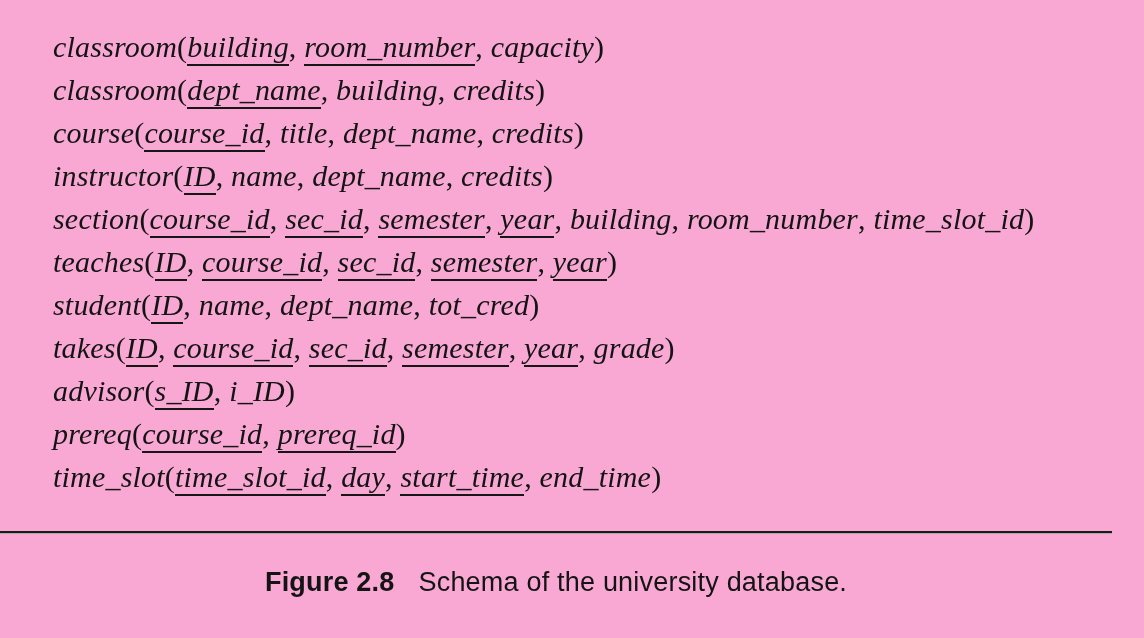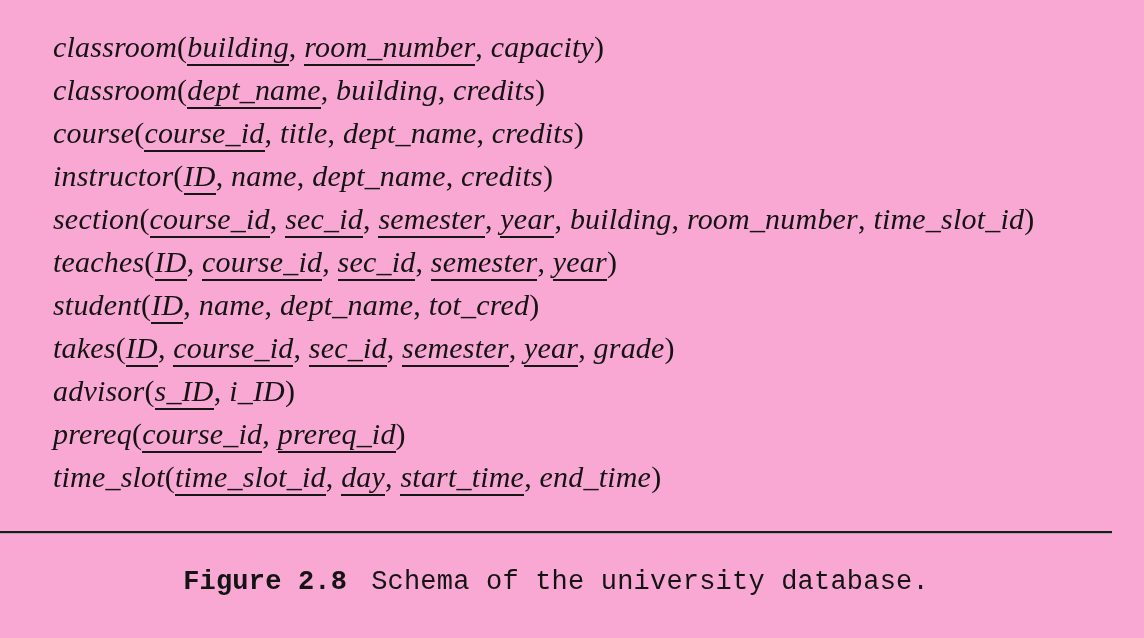--- a/index.html
+++ b/index.html
@@ -39,21 +39,21 @@
     height: 2px;
     background: #1b1b1b;
     border-bottom: 1px solid #a9a9a9;
   }
   .caption {
     position: absolute;
     top: 567px;
     left: 0;
     width: 1112px;
     text-align: center;
-    font-family: Liberation Mono, monospace;
+    font-family: Liberation Sans, sans-serif;
     font-size: 27px;
     color: #141414;
     letter-spacing: 0.2px;
   }
   .caption-label {
     font-weight: bold;
     margin-right: 24px;
   }
 </style>
 </head>

